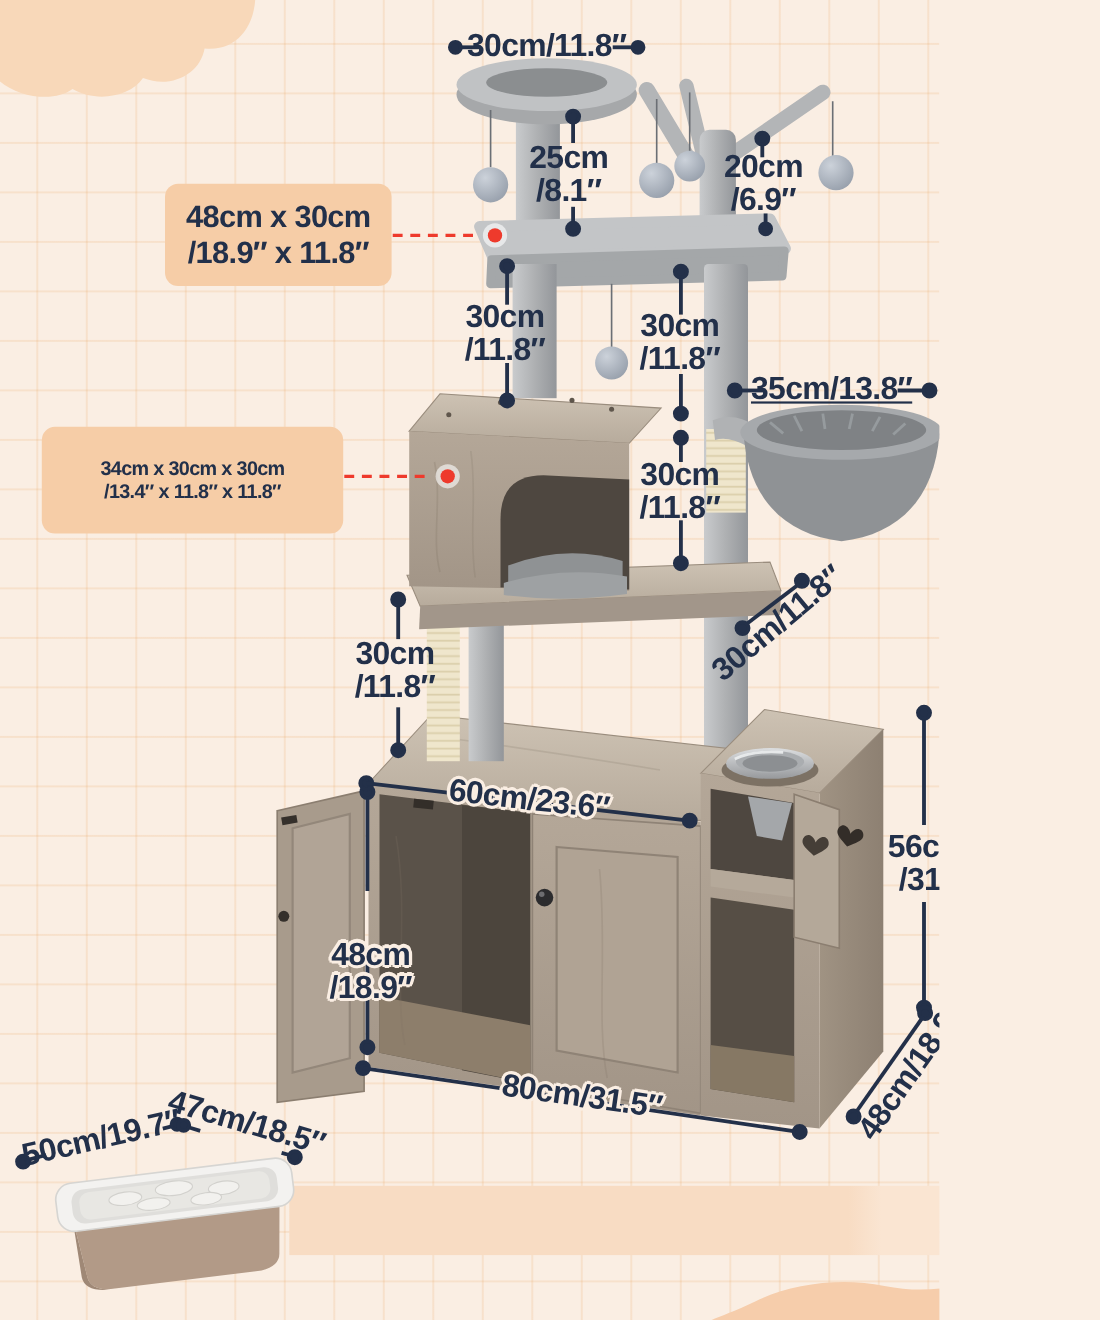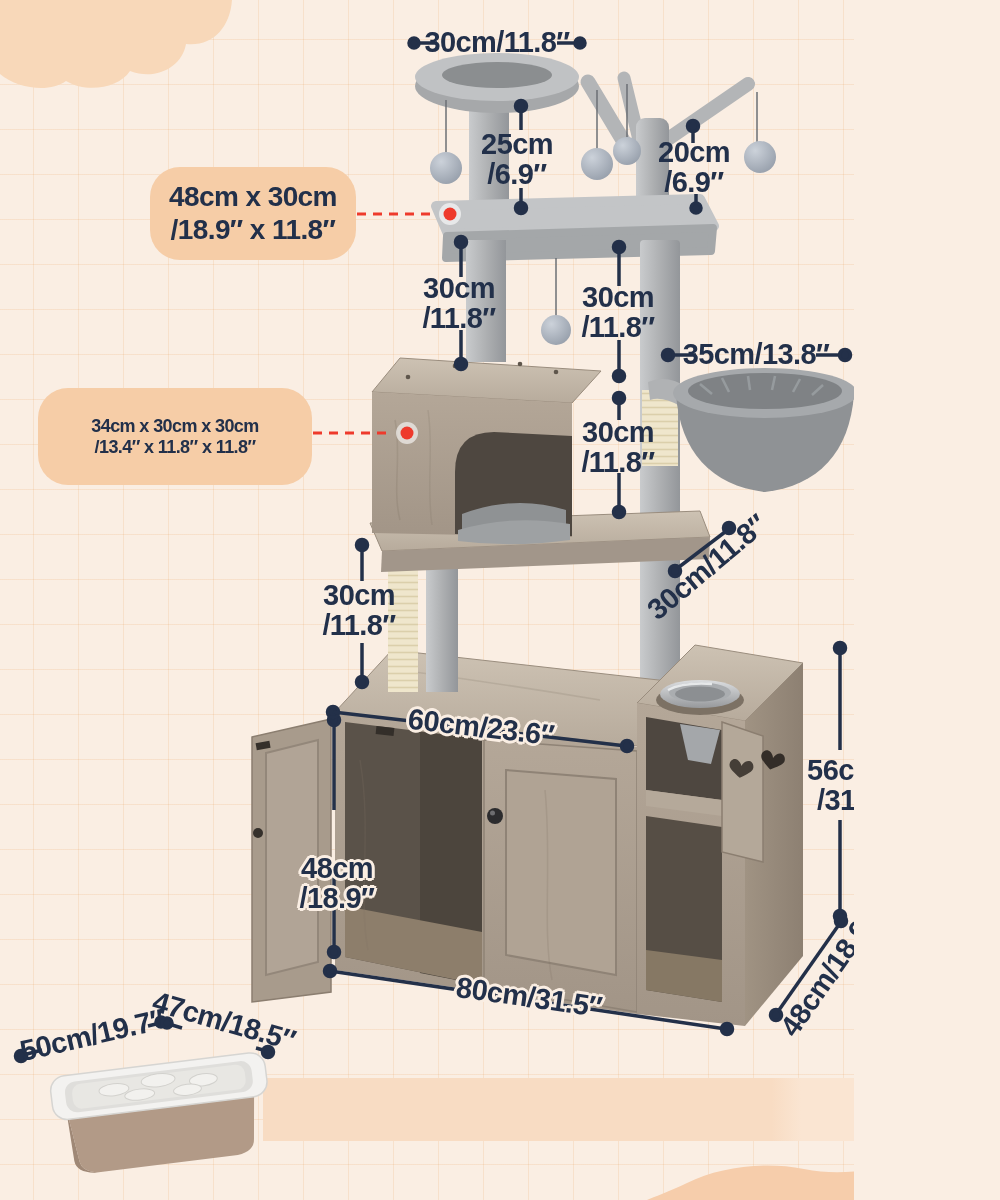--- a/index.html
+++ b/index.html
@@ -16,33 +16,33 @@
   .lbl{position:absolute;z-index:3;color:#22304a;font-size:29px;font-weight:600;
        letter-spacing:-0.6px;line-height:1.04;text-align:center;white-space:pre-line;
        transform:translate(-50%,-50%);}
   .halo{text-shadow:-2px -2px 0 #faeee3,2px -2px 0 #faeee3,-2px 2px 0 #faeee3,2px 2px 0 #faeee3,
         0 -3px 0 #faeee3,0 3px 0 #faeee3,-3px 0 0 #faeee3,3px 0 0 #faeee3;}
   #lbl-top-perch{left:497px;top:42px;}
   #lbl-top-post{left:517px;top:159px;}
   #lbl-branch{left:694px;top:167px;}
   #lbl-up-left{left:459px;top:303px;}
   #lbl-up-right{left:618px;top:312px;}
-  #lbl-hammock{left:756px;top:354px;}
+  #lbl-hammock{left:756px;top:354px;text-decoration:underline;}
   #lbl-mid{left:618px;top:447px;}
   #lbl-height{left:892px;top:510px;}
   #lbl-plat-depth{left:707px;top:567px;transform:translate(-50%,-50%) rotate(-40deg);}
   #lbl-low-left{left:359px;top:610px;}
   #lbl-int-width{left:481px;top:727px;transform:translate(-50%,-50%) rotate(6.5deg);}
   #lbl-int-height{left:337px;top:839px;margin-top:44px;}
   #lbl-cab-height{left:843px;top:785px;}
   #lbl-cab-width{left:529px;top:997px;transform:translate(-50%,-50%) rotate(8deg);}
   #lbl-cab-depth{left:829px;top:973px;transform:translate(-50%,-50%) rotate(-55deg);}
   #lbl-lb-length{left:92px;top:1035px;transform:translate(-50%,-50%) rotate(-13deg);}
   #lbl-lb-width{left:224px;top:1021px;transform:translate(-50%,-50%) rotate(16deg);}
-  .callout{position:absolute;z-index:3;background:#f6cda7;border-radius:30px;color:#22304a;
+  .callout{position:absolute;z-index:3;background:#f6cda7;border-radius:12px;color:#22304a;
     font-weight:600;display:flex;align-items:center;justify-content:center;text-align:center;
     white-space:pre-line;letter-spacing:-0.6px;line-height:1.15;}
   #callout-platform{left:150px;top:167px;width:206px;height:93px;font-size:28px;}
   #callout-condo{left:38px;top:388px;width:274px;height:97px;font-size:18px;}
   .band-title{position:absolute;z-index:3;left:527px;top:1110px;transform:translate(-50%,-50%);
     font-size:30px;color:#22304a;font-weight:600;white-space:nowrap;letter-spacing:-0.3px;}
 </style>
 </head>
 <body>
 
@@ -313,21 +313,21 @@
 
       <circle cx="167" cy="1023" r="5"></circle>
         <line x1="172" y1="1025" x2="182" y2="1028"></line>
       <line x1="256" y1="1048" x2="263" y2="1050"></line>
         <circle cx="268" cy="1052" r="5.5"></circle>
     </g>
   </svg>
 
   <div class="lbl" id="lbl-top-perch">30cm/11.8″</div>
   <div class="lbl" id="lbl-top-post">25cm
-/6.9″</div>
+/8.1″</div>
   <div class="lbl" id="lbl-branch">20cm
 /6.9″</div>
   <div class="lbl" id="lbl-up-left">30cm
 /11.8″</div>
   <div class="lbl" id="lbl-up-right">30cm
 /11.8″</div>
   <div class="lbl" id="lbl-hammock">35cm/13.8″</div>
   <div class="lbl" id="lbl-mid">30cm
 /11.8″</div>
   <div class="lbl" id="lbl-plat-depth">30cm/11.8″</div>

